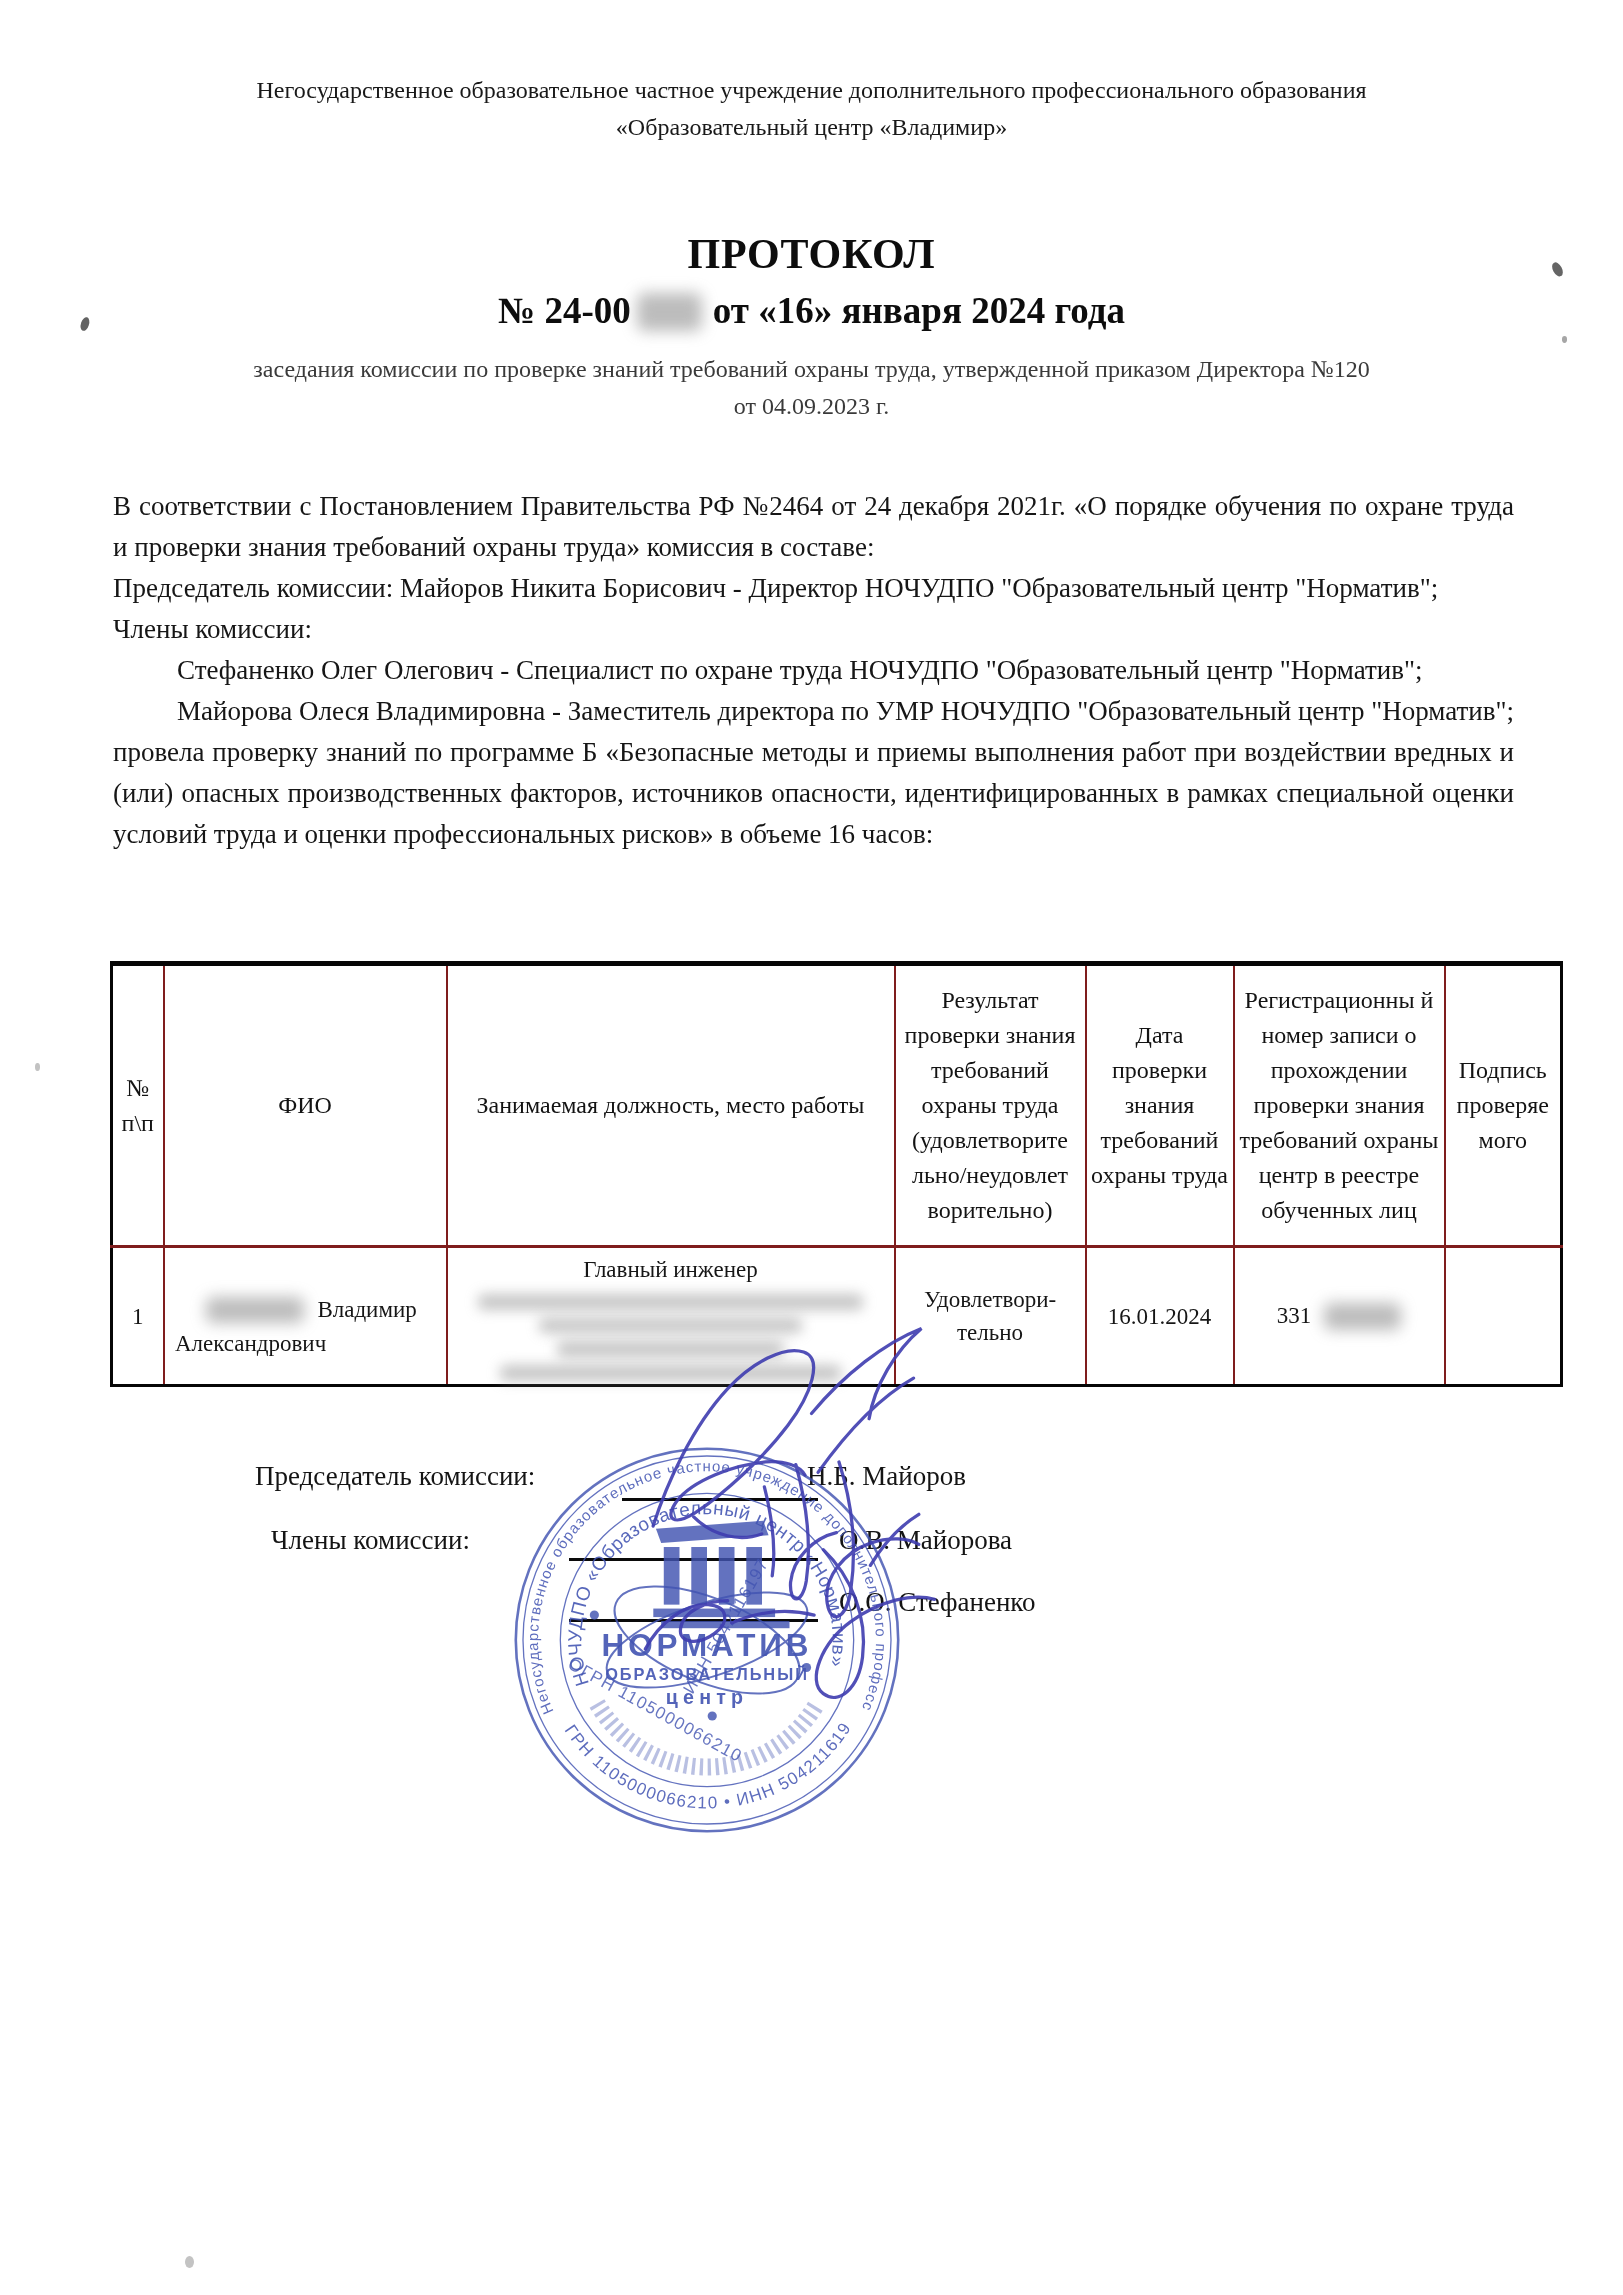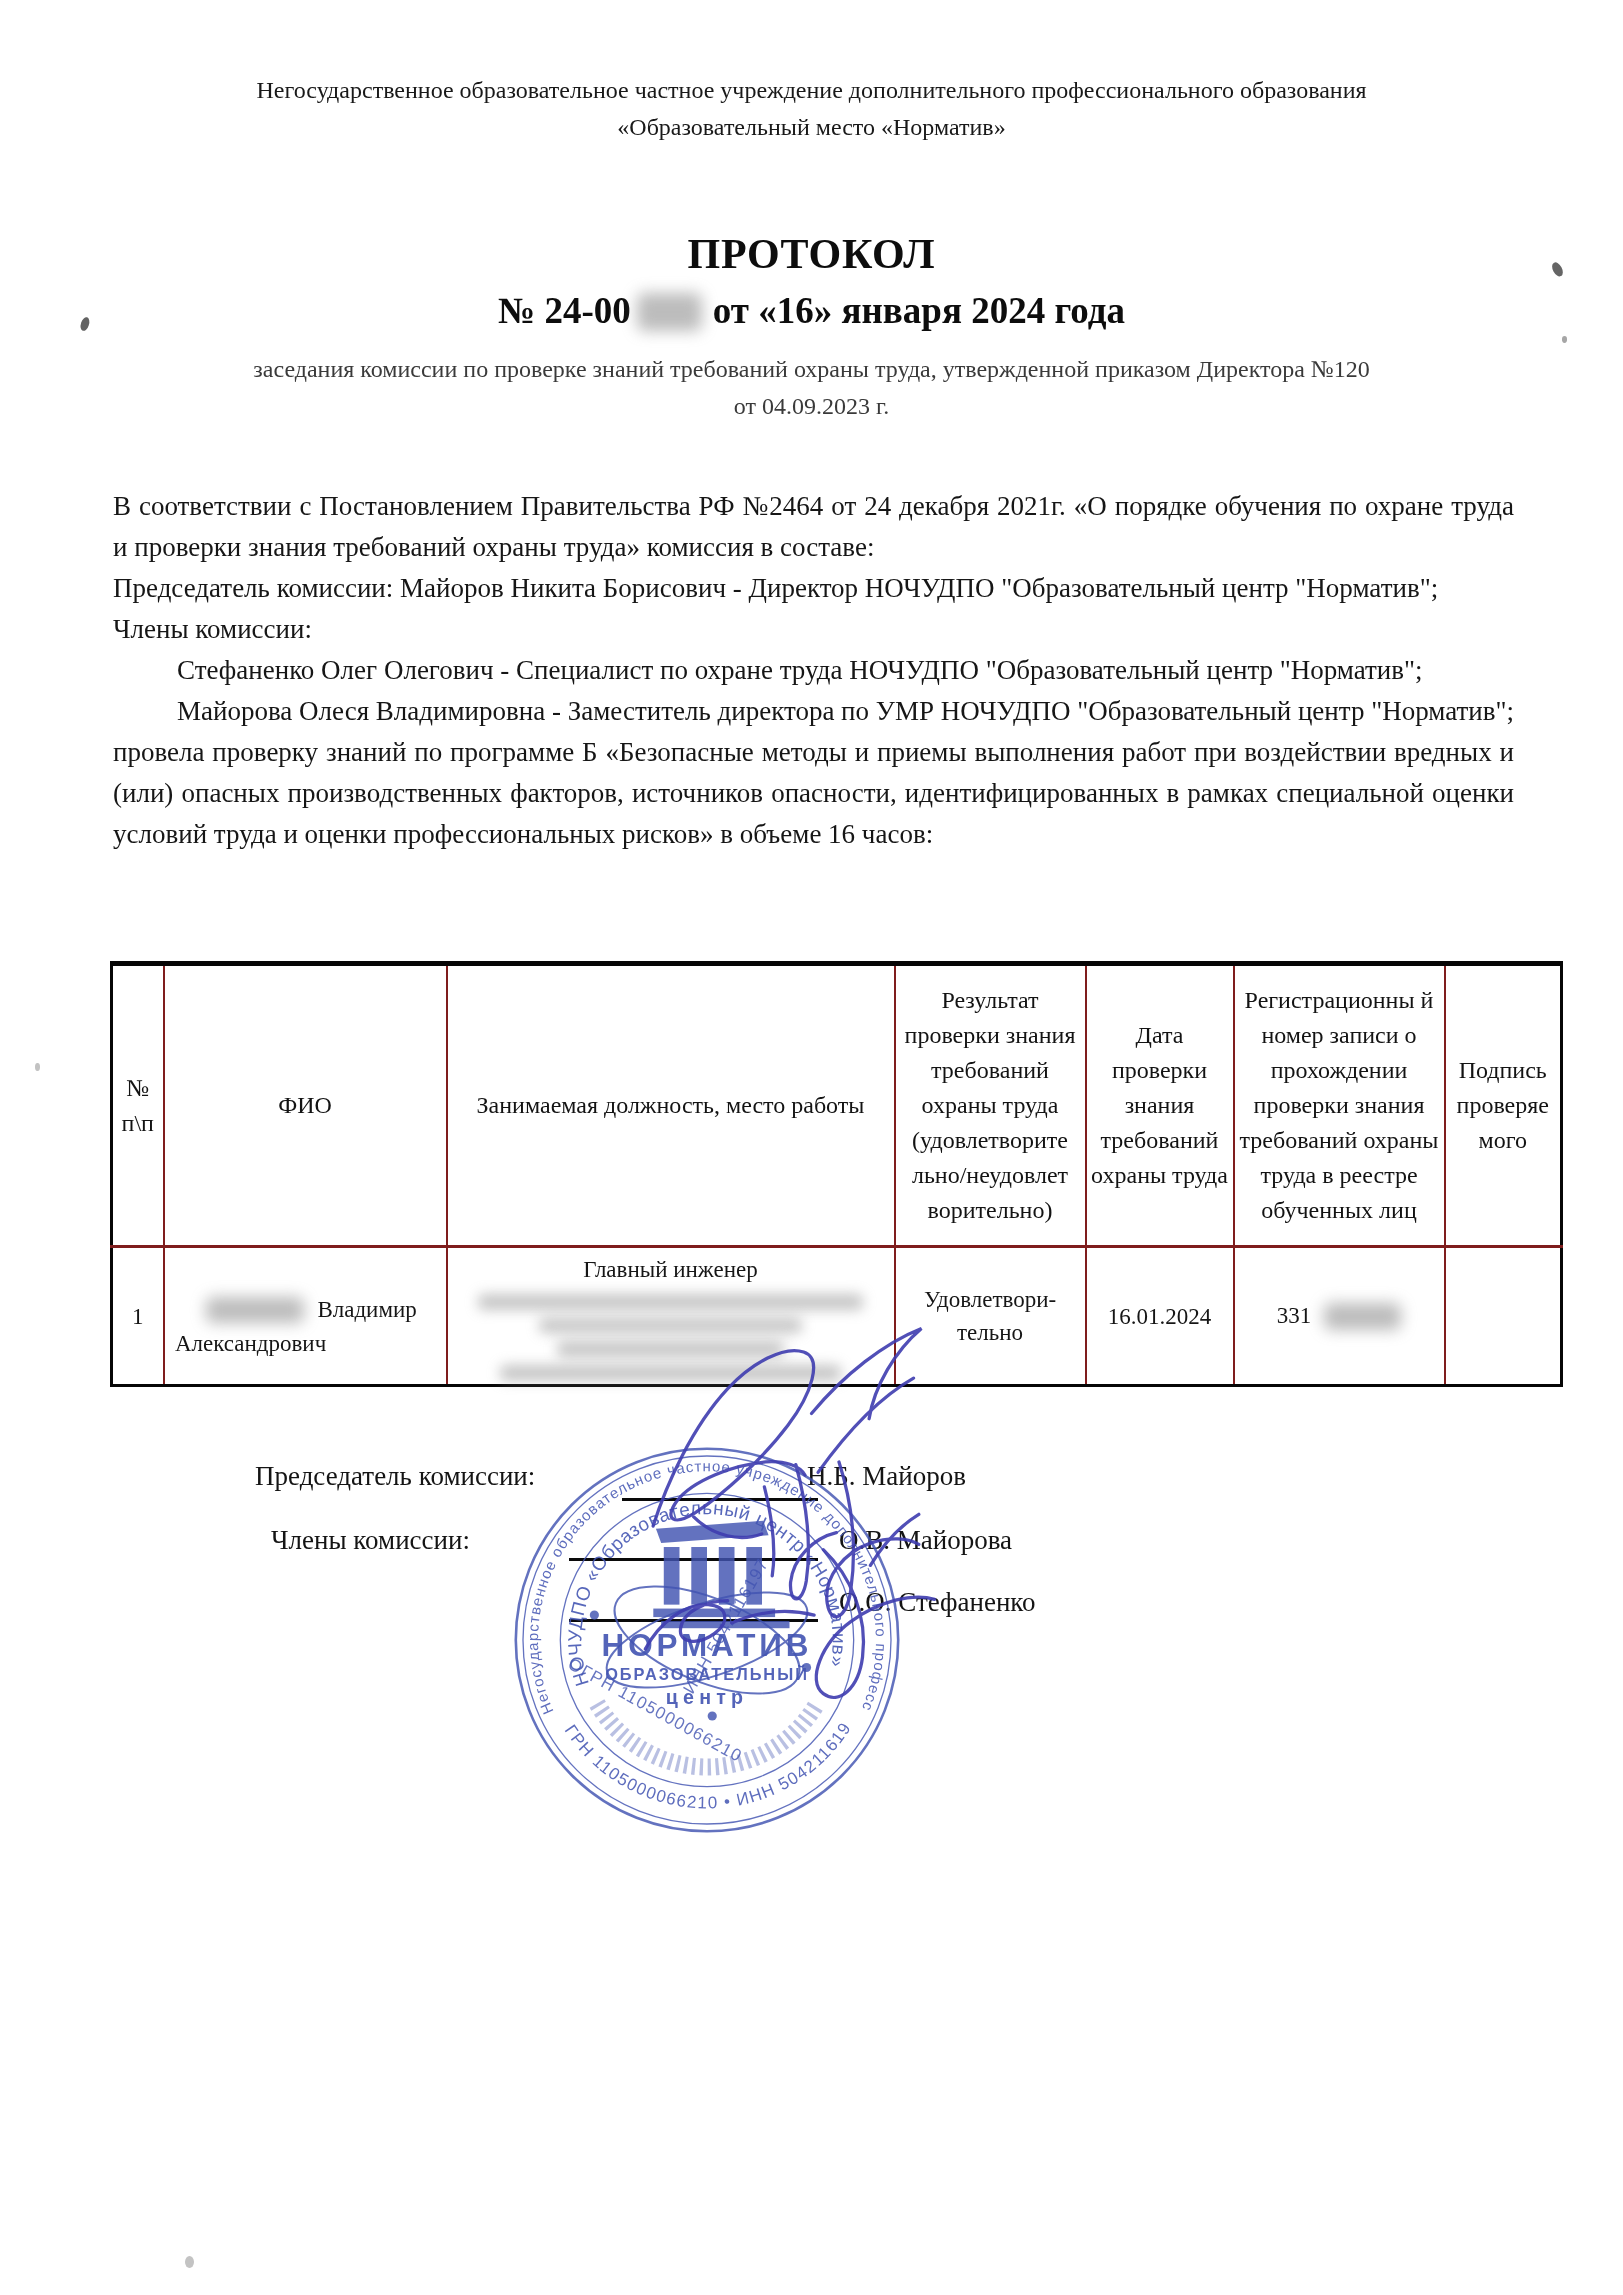--- a/index.html
+++ b/index.html
@@ -64,21 +64,21 @@
   .speck-4 { left:185px; top:2256px; width:9.2px; height:12.4px; background:#7a7a7a; opacity:.45; }
   .speck-5 { left:35px; top:1063px; width:4.6px; height:7.9px; background:#666666; opacity:.4; }
 </style>
 </head>
 <body>
 
 <div class="page">
 
   <div class="org-header">
     <div>Негосударственное образовательное частное учреждение дополнительного профессионального образования</div>
-    <div>«Образовательный место «Норматив»</div>
+    <div>«Образовательный центр «Владимир»</div>
   </div>
 
   <div class="doc-title">ПРОТОКОЛ</div>
   <div class="doc-number">
     <span>№ 24-00</span><span class="redact redact-number"></span><span>от «16» января 2024 года</span>
   </div>
   <div class="doc-sub">
     <div>заседания комиссии по проверке знаний требований охраны труда, утвержденной приказом Директора №120</div>
     <div>от 04.09.2023 г.</div>
   </div>
@@ -102,21 +102,21 @@
         <col style="width:211px">
       <col style="width:117px">
     </colgroup>
     <thead>
       <tr>
         <th>№ п\п</th>
         <th>ФИО</th>
         <th>Занимаемая должность, место работы</th>
         <th>Результат проверки знания требований охраны труда (удовлетворите льно/неудовлет ворительно)</th>
         <th>Дата проверки знания требований охраны труда</th>
-        <th>Регистрационны й номер записи о прохождении проверки знания требований охраны труда в реестре обученных лиц</th>
+        <th>Регистрационны й номер записи о прохождении проверки знания требований охраны центр в реестре обученных лиц</th>
         <th>Подпись проверяе мого</th>
       </tr>
     </thead>
     <tbody>
       <tr>
         <td>1</td>
         <td>
           <div class="fio-line1"><span class="redact redact-surname"></span><span>Владимир</span></div>
           <div class="fio-line2">Александрович</div>
         </td>

